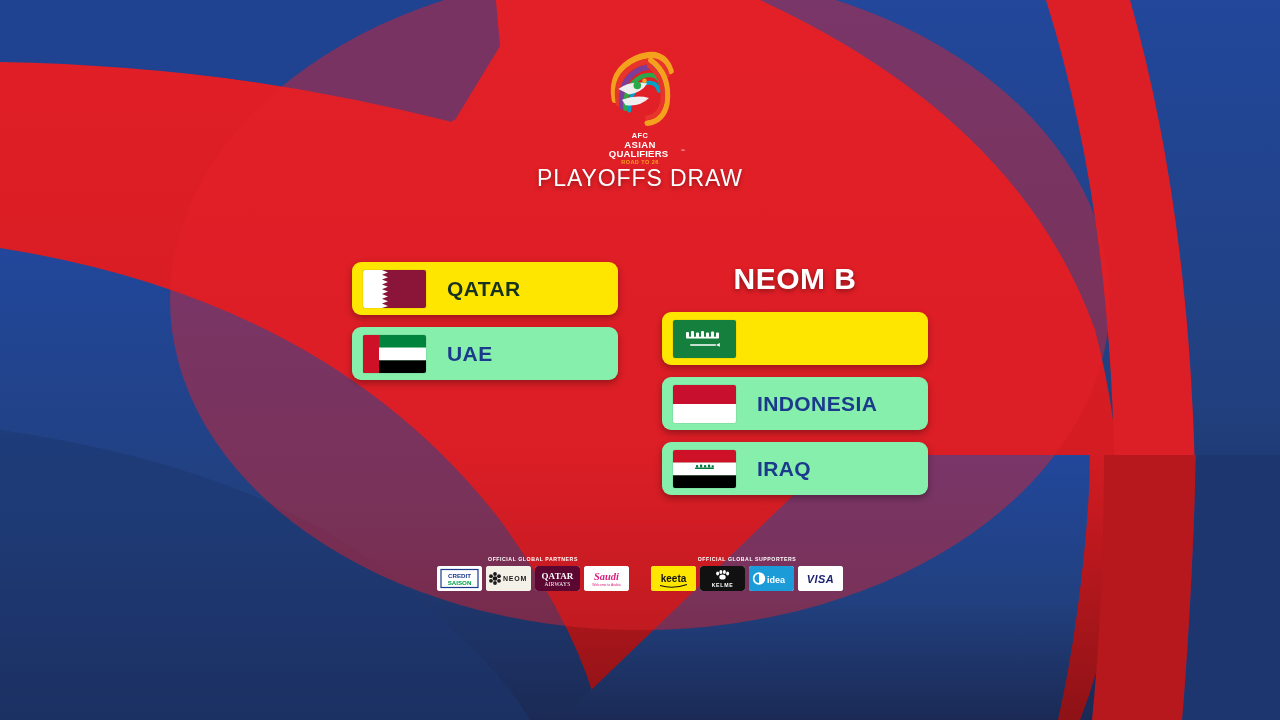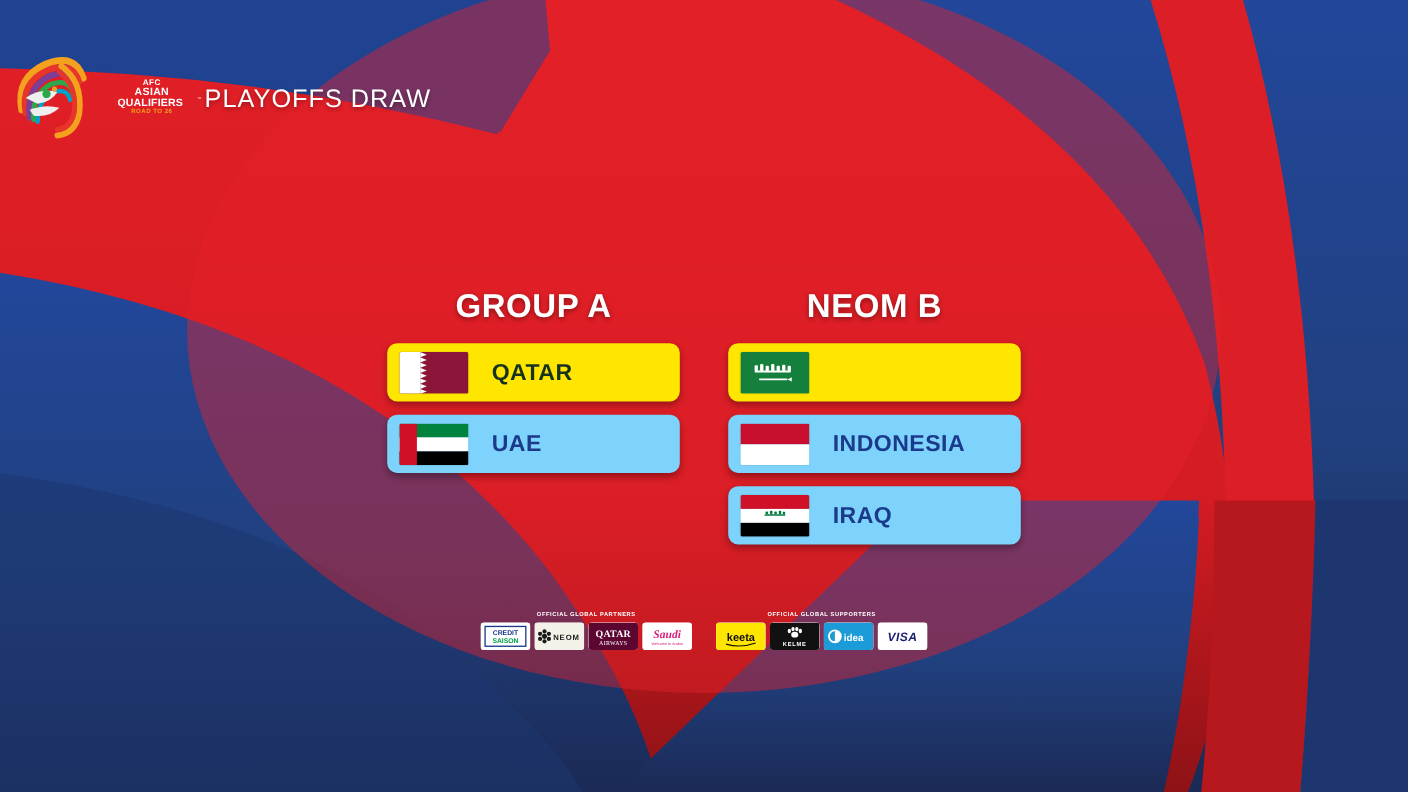--- a/index.html
+++ b/index.html
@@ -12,21 +12,21 @@
 
   
   #bg { position:absolute; inset:0; width:1280px; height:720px; }
 
   
   #stage { position:absolute; inset:0; width:1280px; height:720px; }
 
   
   .logo-block {
     position:absolute; left:0; right:0; top:44px;
-    display:flex; flex-direction:row; align-items:center;
+    display:flex; flex-direction:column; align-items:center;
   }
   .logo-mark { width:90px; height:90px; }
   .logo-wordmark { margin-top:-4px; width:96px; }
   .draw-title {
     color:#ffffff;
     font-size:23px;
     font-weight:normal;
     letter-spacing:0.9px;
     text-shadow:0 2px 4px rgba(0,0,0,.35);
     white-space:nowrap;
@@ -48,21 +48,21 @@
     margin-bottom:16px;
   }
   .team-card {
     height:53px;
     border-radius:9px;
     display:flex;
     align-items:center;
     margin-bottom:12px;
     padding-left:11px;
     box-shadow:0 3px 7px rgba(0,0,0,.33);
-    background:#7dd3fc;
+    background:#86efac;
   }
   .team-card.highlight { background:#FFE600; }
   .flag {
     width:63px; height:38px;
     flex:0 0 auto;
     border-radius:2px;
     overflow:hidden;
     position:relative;
     box-shadow:0 0 0 .5px rgba(0,0,0,.10);
   }
@@ -171,21 +171,20 @@
       <text x="126" y="30" text-anchor="end" fill="#FFFFFF" font-family="Liberation Sans, sans-serif" font-size="5">™</text>
       <text x="65" y="46" text-anchor="middle" fill="#F4A11D" font-family="Liberation Sans, sans-serif" font-size="7.5" font-weight="bold" letter-spacing="0.6">ROAD TO 26</text>
     </svg>
 
     <div class="draw-title">PLAYOFFS DRAW</div>
   </div>
 
   <div class="groups">
 
     <div class="group">
-      <div class="group-title">GROUP A</div>
 
       <div class="team-card highlight">
         <span class="flag">
           <svg viewBox="0 0 63 38" width="63" height="38">
             <rect width="63" height="38" fill="#8A1538"></rect>
             <rect width="19" height="38" fill="#FFFFFF"></rect>
             <path d="M19,0 L25,2.4 L19,4.8 L25,7.2 L19,9.6 L25,12 L19,14.4 L25,16.8 L19,19.2
                      L25,21.6 L19,24 L25,26.4 L19,28.8 L25,31.2 L19,33.6 L25,36 L19,38 Z" fill="#FFFFFF"></path>
           </svg>
         </span>

